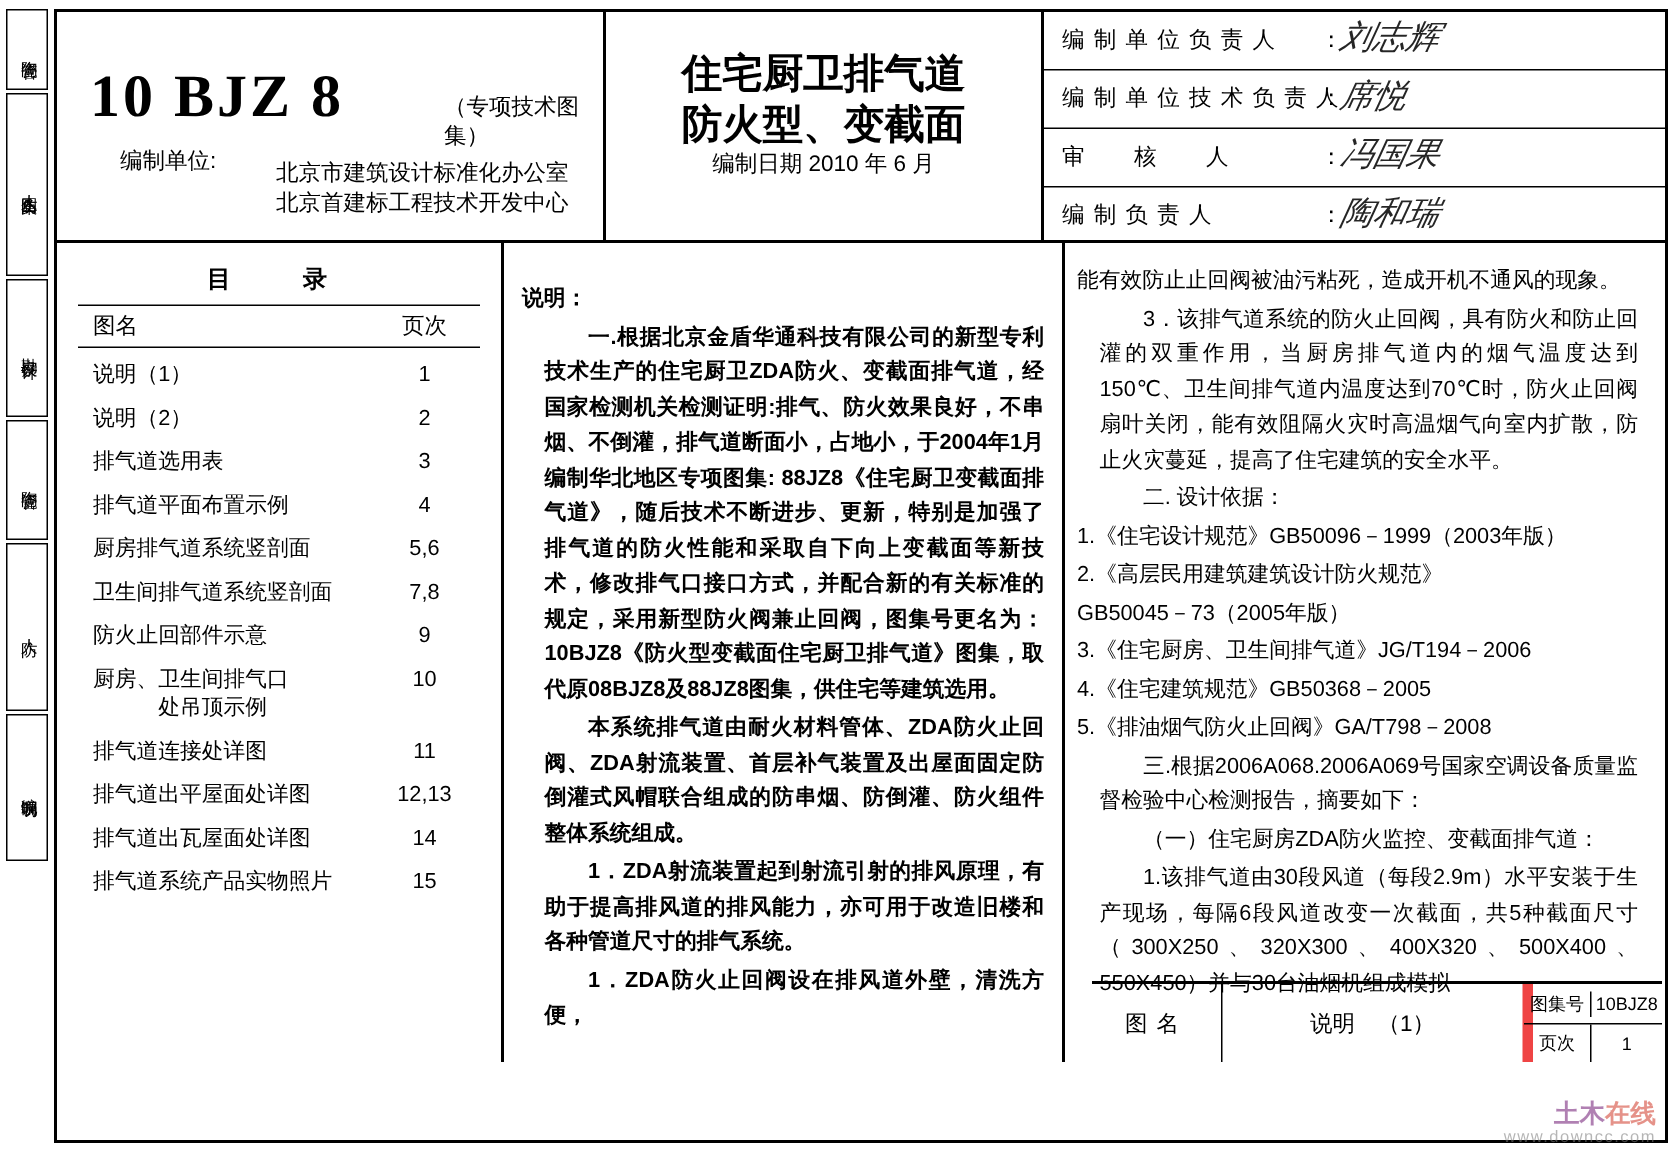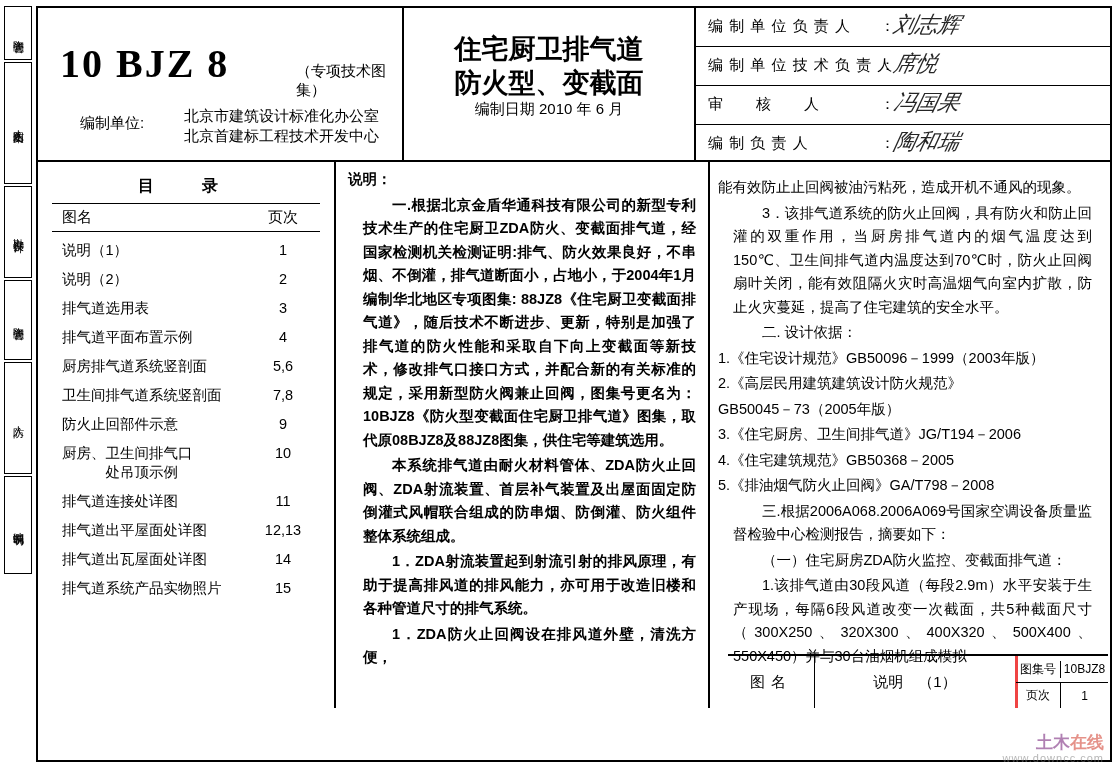--- a/index.html
+++ b/index.html
@@ -23,21 +23,21 @@
   .frame{position:absolute;left:36px;top:6px;width:1072px;height:752px;border:2px solid #000;background:#fff;}
 
   
   .header{position:relative;height:152px;border-bottom:2px solid #000;}
   .hdr-left{position:absolute;left:0;top:0;width:364px;height:152px;}
   .hdr-mid{position:absolute;left:364px;top:0;width:290px;height:152px;border-left:2px solid #000;border-right:2px solid #000;}
   .hdr-right{position:absolute;left:656px;top:0;right:0;height:152px;}
 
   .bigtitle{position:absolute;left:22px;top:32px;font-size:40px;font-weight:bold;letter-spacing:2px;font-family:"Liberation Serif","DejaVu Serif",serif;}
   .bigtitle-sub{position:absolute;left:258px;top:54px;font-size:15px;}
-  .unitlabel{position:absolute;left:42px;top:106px;font-size:15px;}
+  .unitlabel{position:absolute;left:42px;top:90px;font-size:15px;}
   .unitlines{position:absolute;left:146px;top:98px;font-size:15px;line-height:20px;}
 
   .midtitle{position:absolute;left:0;top:24px;width:290px;text-align:center;font-size:27px;font-weight:bold;line-height:34px;font-family:"Liberation Serif","DejaVu Serif",serif;}
   .middate{position:absolute;left:0;top:92px;width:290px;text-align:center;font-size:15px;}
 
   .sigrow{position:relative;height:38px;border-bottom:1px solid #000;}
   .sigrow:last-child{border-bottom:none;}
   .sigrow .lbl{position:absolute;left:14px;top:9px;font-size:15px;letter-spacing:1px;}
   .sigrow .colon{position:absolute;left:186px;top:9px;font-size:15px;}
   .sigrow .sig{position:absolute;left:200px;top:2px;font-size:22px;font-style:italic;font-family:"Liberation Serif","DejaVu Serif",serif;
@@ -55,30 +55,30 @@
   .toc-head{display:flex;border-top:1px solid #000;border-bottom:1px solid #000;margin:0 14px;padding:4px 0;font-size:15px;}
   .toc-head .n{flex:1;padding-left:10px;}
   .toc-head .p{width:74px;text-align:center;}
   .toc-list{margin:4px 14px 0 14px;}
   .toc-item{display:flex;align-items:flex-start;font-size:14.5px;line-height:19px;padding:5px 0;}
   .toc-item .n{flex:1;padding-left:10px;white-space:pre-line;}
   .toc-item .p{width:74px;text-align:center;}
 
   
   .txt{font-size:14.5px;line-height:23.5px;font-weight:bold;text-align:justify;}
-  .col2 .inner{padding:6px 12px 0 12px;}
+  .col2 .inner{padding:26px 12px 0 12px;}
   .col3 .inner{padding:14px 14px 0 12px;}
   .p0{margin:0 0 2px 0;}
   .p1{margin:0 0 2px 15px;text-indent:2em;}
   .col3 .txt{font-weight:normal;font-size:14.5px;line-height:23.5px;}
 
   
   .footblock{position:absolute;left:690px;bottom:0;width:380px;height:52px;border-top:2px solid #000;}
   .fb-c1{position:absolute;left:0;top:0;width:86px;height:52px;border-right:1px solid #000;display:flex;align-items:center;justify-content:center;font-size:15px;letter-spacing:6px;}
-  .fb-c2{position:absolute;left:87px;top:0;width:200px;height:52px;border-right:3px solid #ef4444;display:flex;align-items:center;justify-content:center;font-size:15px;}
+  .fb-c2{position:absolute;left:87px;top:0;width:200px;height:52px;border-right:7px solid #ef4444;display:flex;align-items:center;justify-content:center;font-size:15px;}
   .fb-c3{position:absolute;left:288px;top:0;right:0;height:52px;}
   .fb-r1{height:26px;border-bottom:1px solid #000;display:flex;font-size:12px;align-items:center;}
   .fb-r2{height:25px;display:flex;font-size:12px;}
   .fb-k{width:44px;border-right:1px solid #000;display:flex;align-items:center;justify-content:center;}
   .fb-v{flex:1;display:flex;align-items:center;justify-content:center;}
 
   
   .wm{position:absolute;right:16px;bottom:6px;text-align:right;opacity:.55;}
   .wm .w1{font-size:17px;font-weight:bold;color:#1a6fc4;}
   .wm .w1 .g{color:#701a75;margin-left:33px;}

